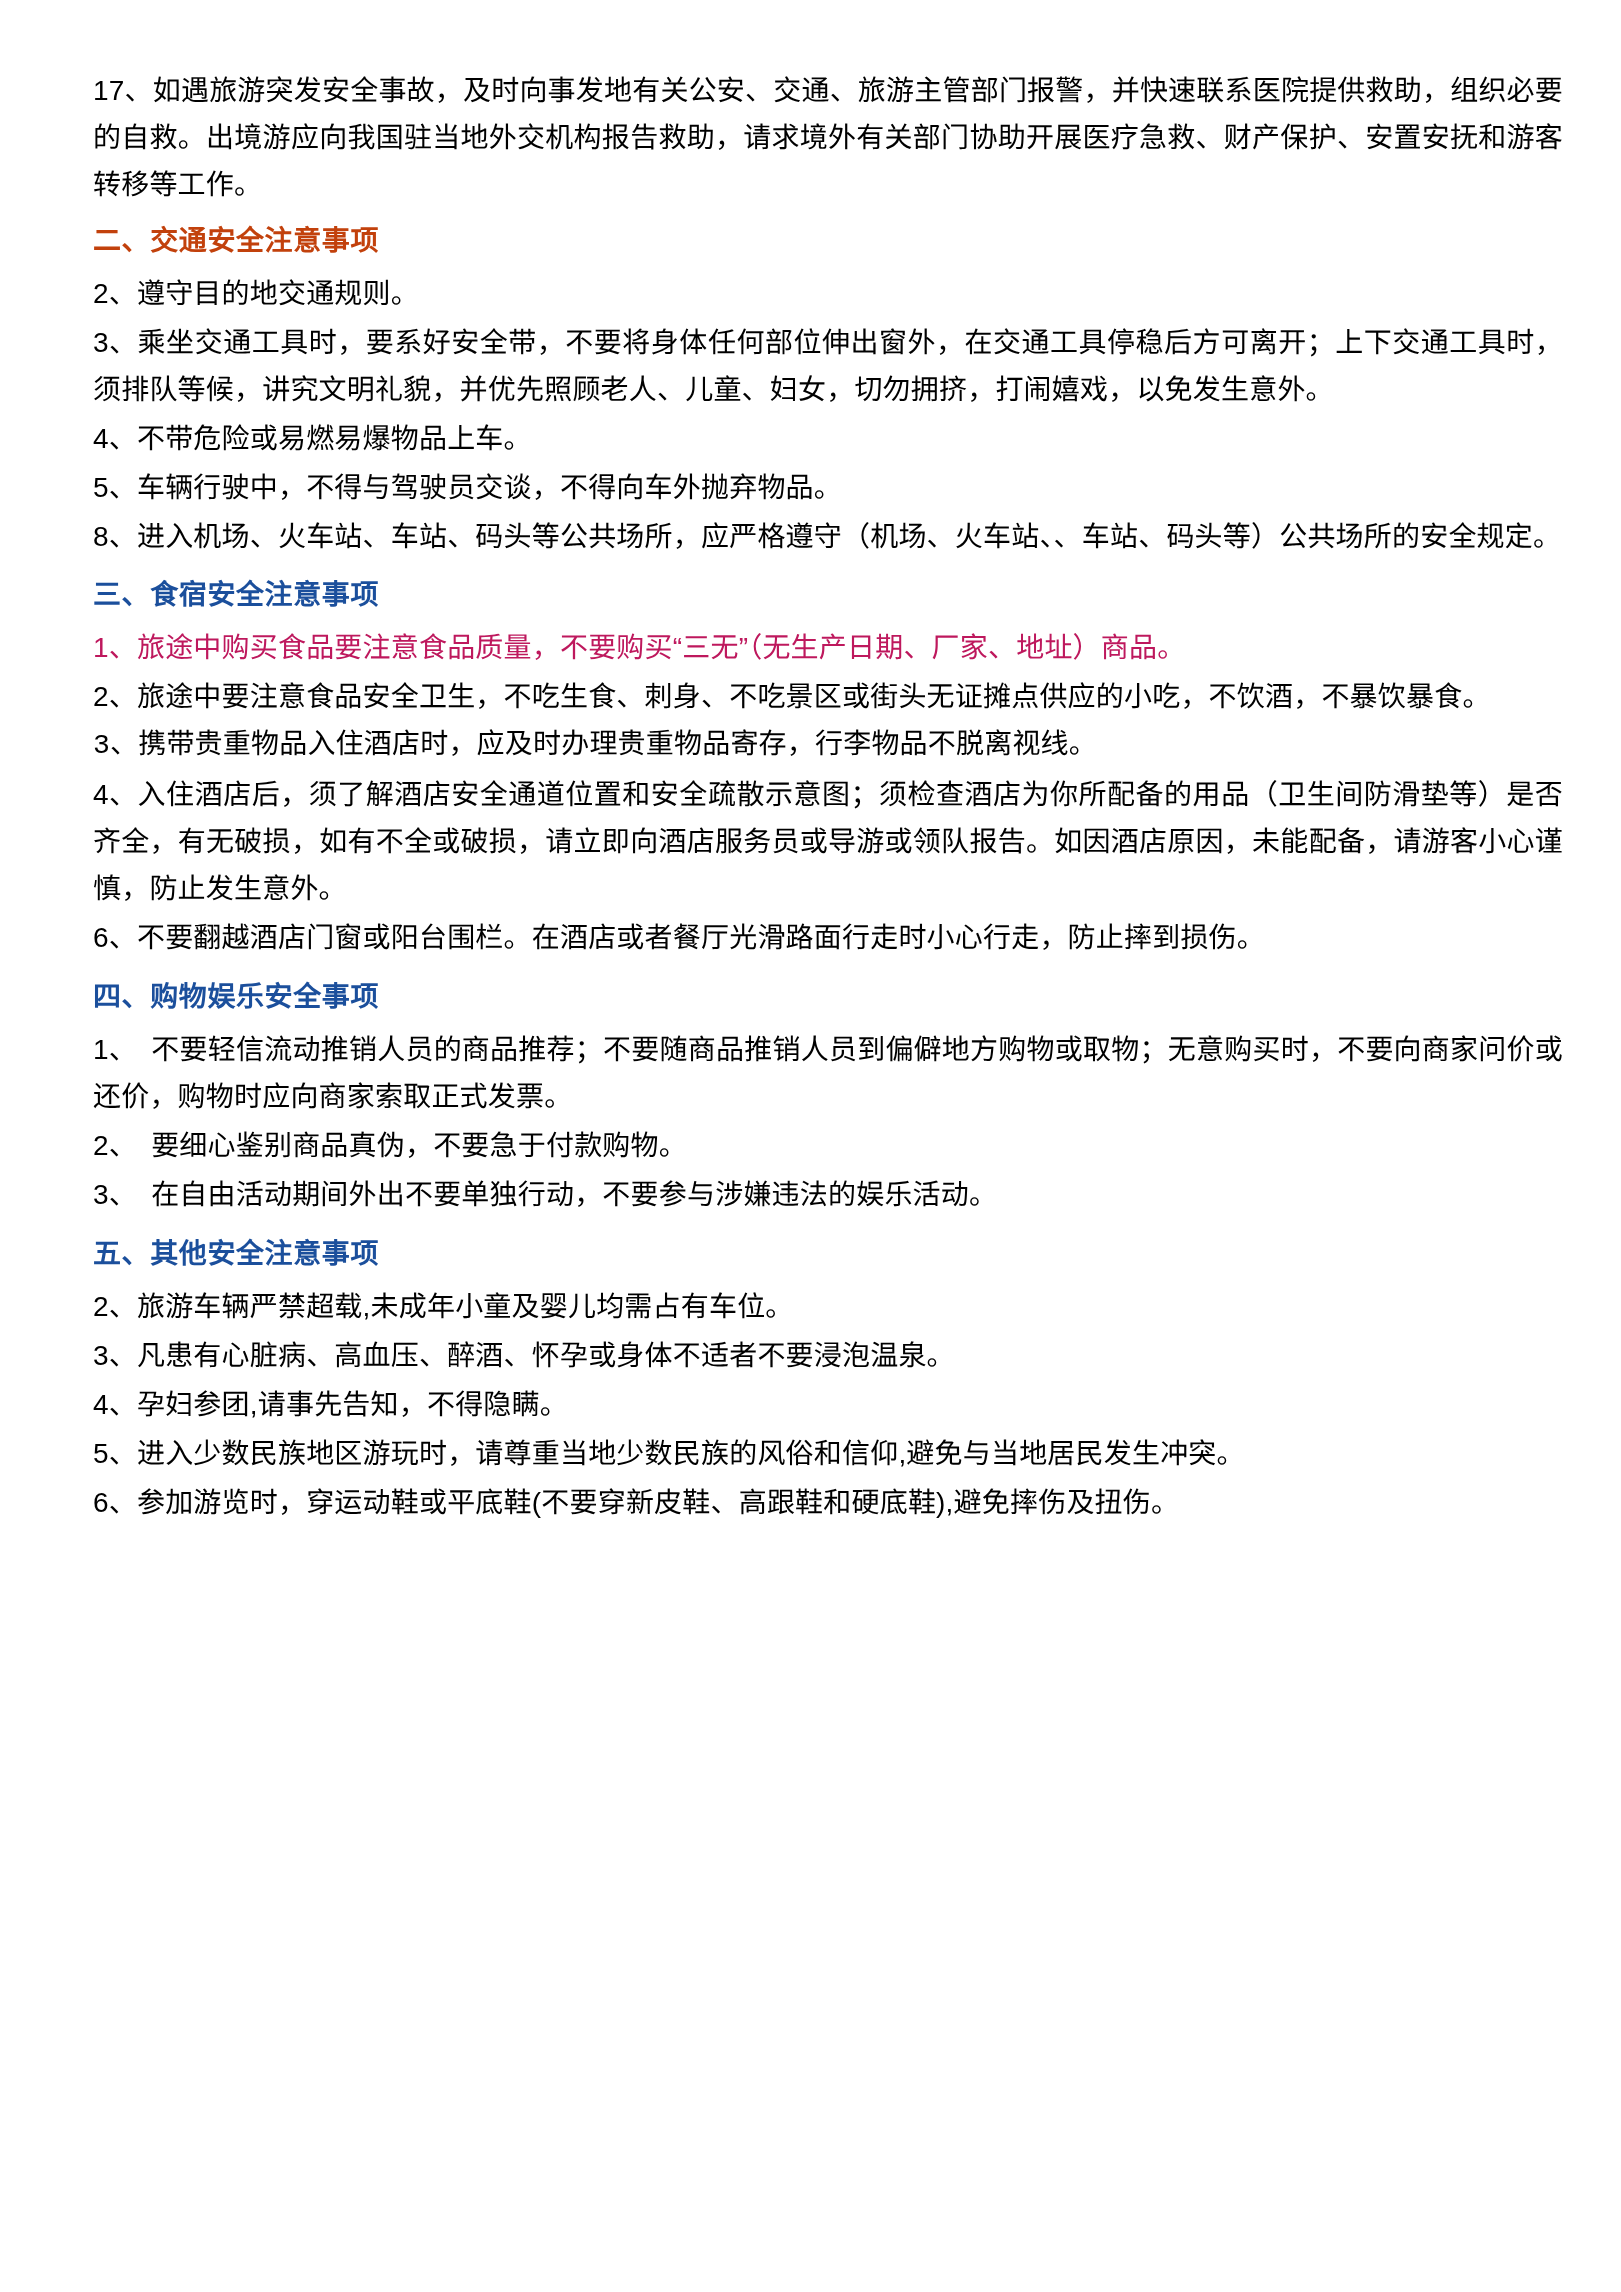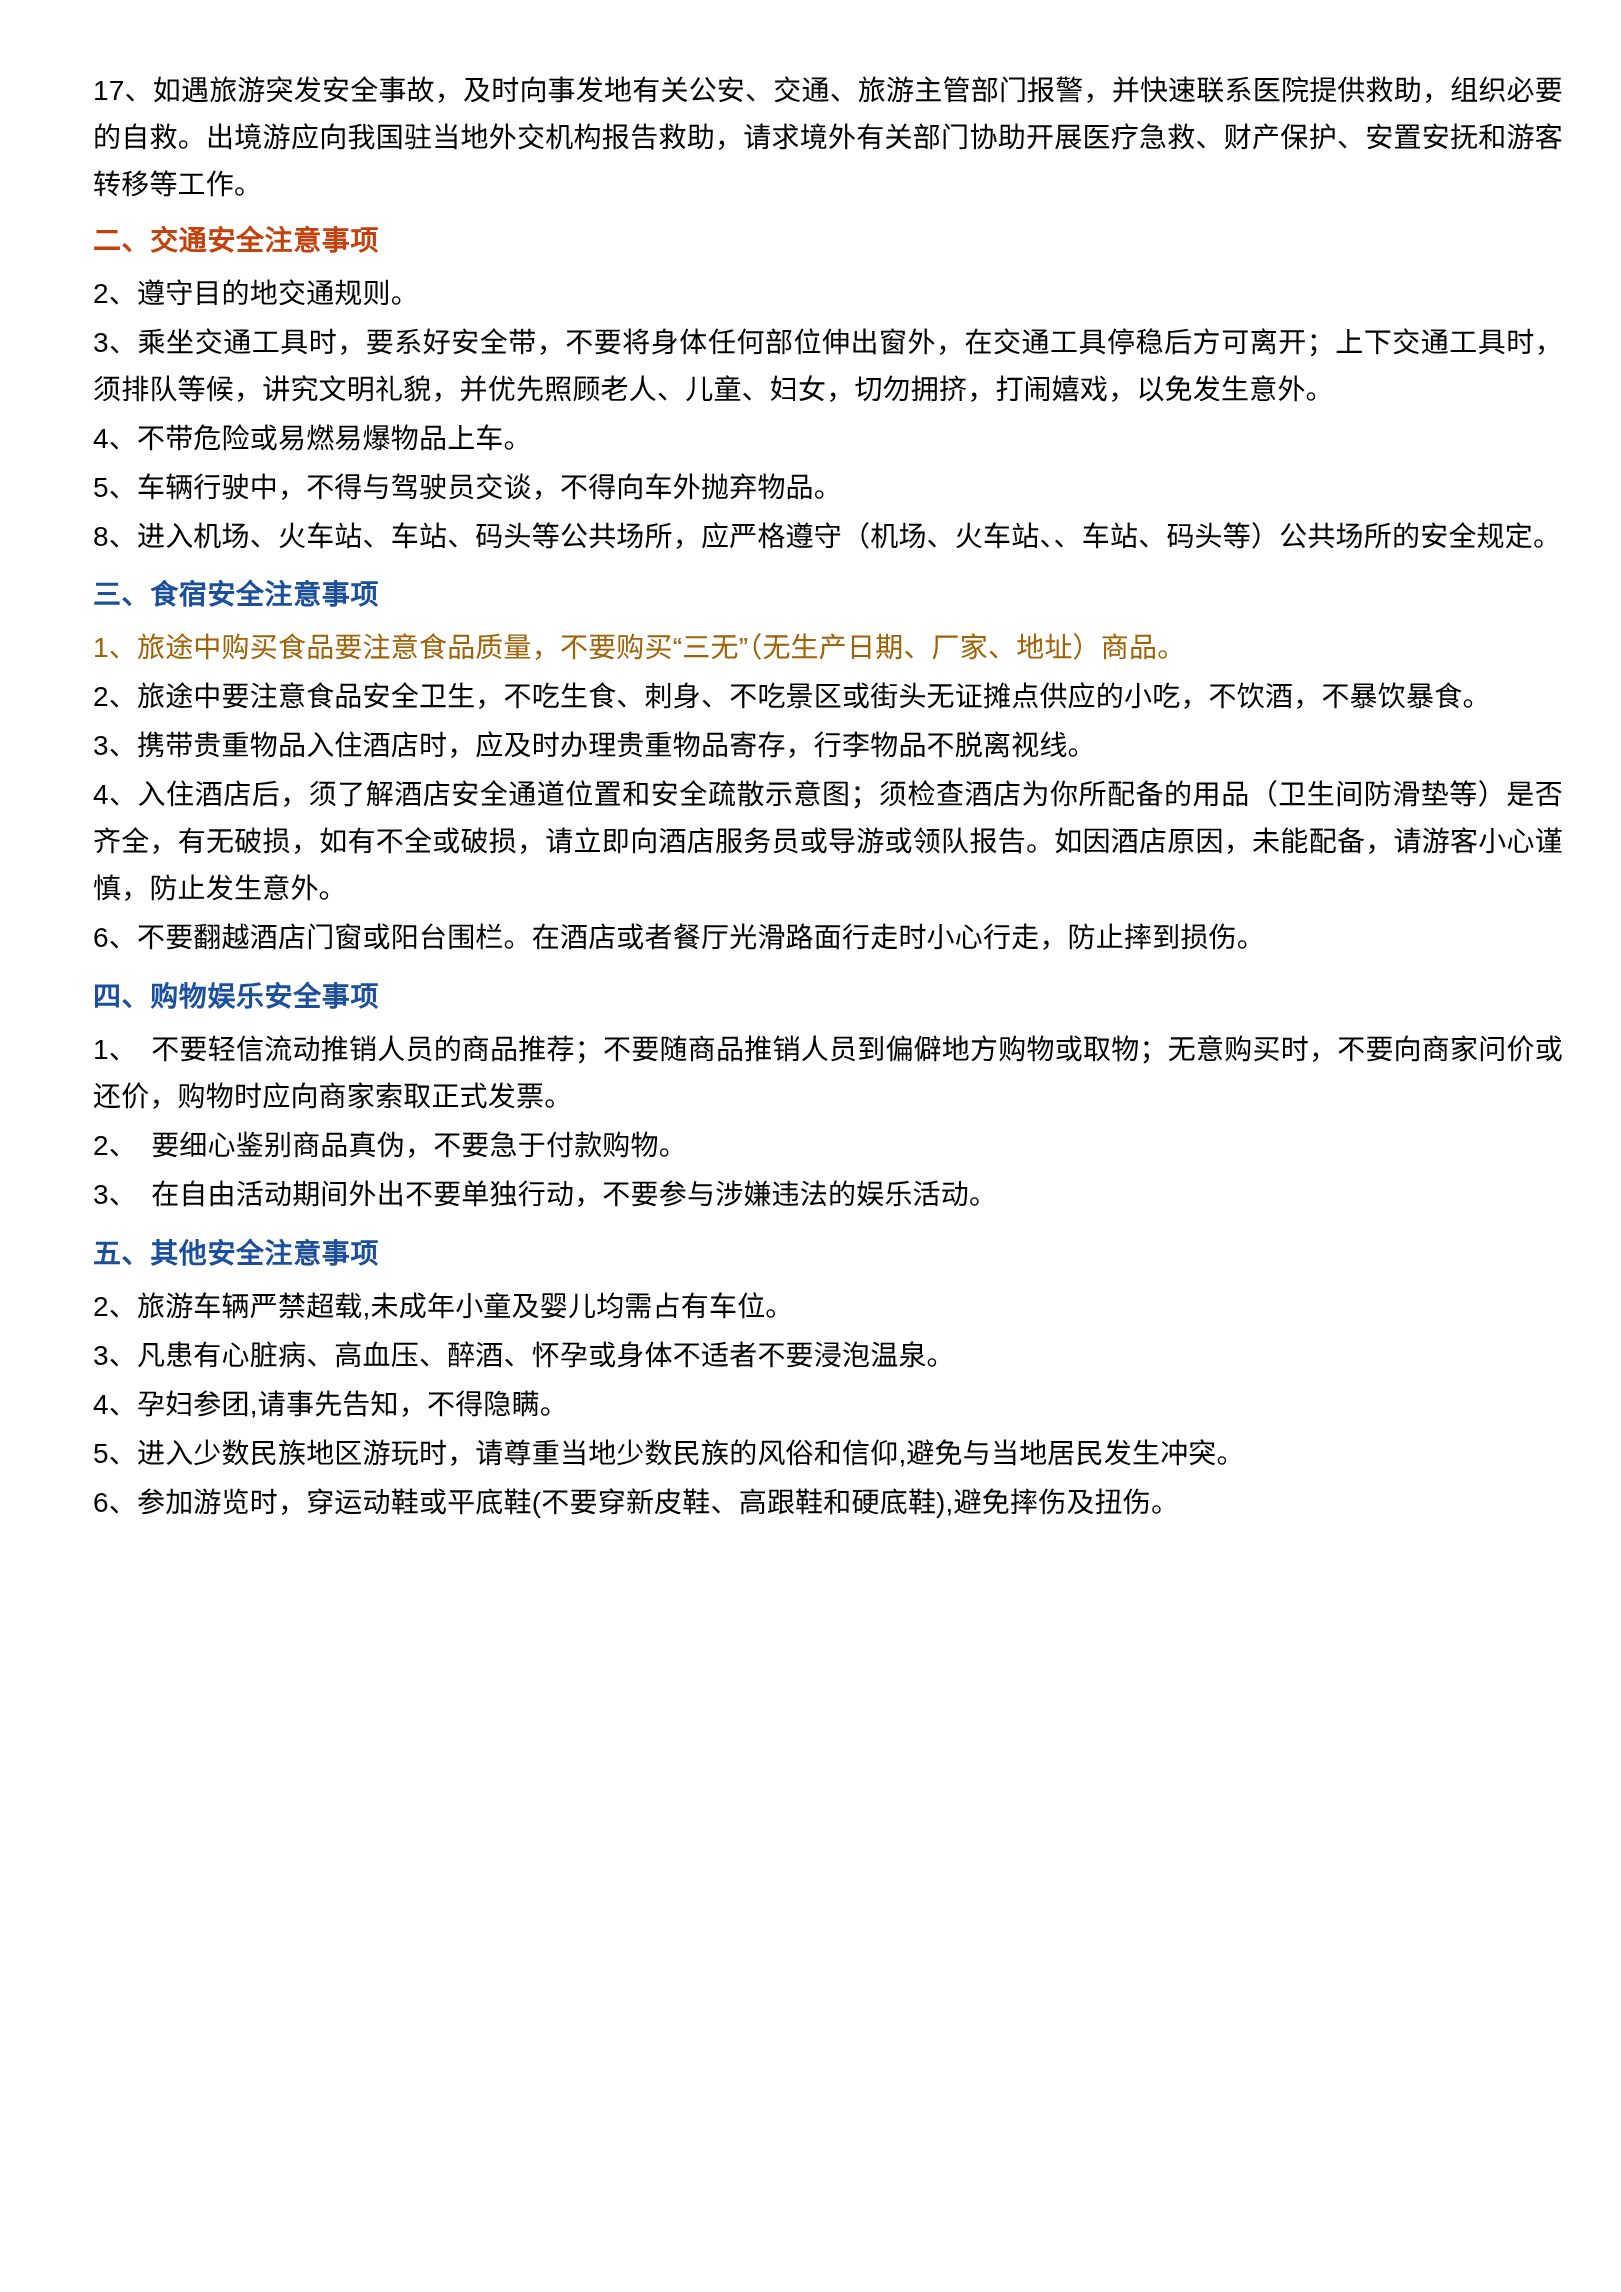--- a/index.html
+++ b/index.html
@@ -71,23 +71,23 @@
     <ul class="list">
       <li class="para tight" style="color: rgb(0, 0, 0);">2、遵守目的地交通规则。</li>
       <li class="para tight" style="color: rgb(0, 0, 0);">3、乘坐交通工具时，要系好安全带，不要将身体任何部位伸出窗外，在交通工具停稳后方可离开；上下交通工具时，须排队等候，讲究文明礼貌，并优先照顾老人、儿童、妇女，切勿拥挤，打闹嬉戏，以免发生意外。</li>
       <li class="para tight" style="color: rgb(0, 0, 0);">4、不带危险或易燃易爆物品上车。</li>
       <li class="para tight" style="color: rgb(0, 0, 0);">5、车辆行驶中，不得与驾驶员交谈，不得向车外抛弃物品。</li>
       <li class="para tight" style="color: rgb(0, 0, 0);">8、进入机场、火车站、车站、码头等公共场所，应严格遵守（机场、火车站、、车站、码头等）公共场所的安全规定。</li>
     </ul>
 
     <h2 class="section-heading spacer-top" style="color: rgb(27, 79, 156);">三、食宿安全注意事项</h2>
     <ul class="list">
-      <li class="para tight" style="color: #a16207;">1、旅途中购买食品要注意食品质量，不要购买“三无”（无生产日期、厂家、地址）商品。</li>
+      <li class="para tight" style="color: #be185d;">1、旅途中购买食品要注意食品质量，不要购买“三无”（无生产日期、厂家、地址）商品。</li>
       <li class="para tight" style="color: rgb(0, 0, 0);">2、旅途中要注意食品安全卫生，不吃生食、刺身、不吃景区或街头无证摊点供应的小吃，不饮酒，不暴饮暴食。</li>
-      <li class="para tight" style="color: rgb(0, 0, 0);">3、携带贵重物品入住酒店时，应及时办理贵重物品寄存，行李物品不脱离视线。</li>
+      <li class="para tight" style="color: rgb(0, 0, 0); font-family: Liberation Mono, monospace;">3、携带贵重物品入住酒店时，应及时办理贵重物品寄存，行李物品不脱离视线。</li>
       <li class="para tight" style="color: rgb(0, 0, 0);">4、入住酒店后，须了解酒店安全通道位置和安全疏散示意图；须检查酒店为你所配备的用品（卫生间防滑垫等）是否齐全，有无破损，如有不全或破损，请立即向酒店服务员或导游或领队报告。如因酒店原因，未能配备，请游客小心谨慎，防止发生意外。</li>
       <li class="para tight" style="color: rgb(0, 0, 0);">6、不要翻越酒店门窗或阳台围栏。在酒店或者餐厅光滑路面行走时小心行走，防止摔到损伤。</li>
     </ul>
 
     <h2 class="section-heading spacer-top" style="color: rgb(27, 79, 156);">四、购物娱乐安全事项</h2>
     <ul class="list">
       <li class="para tight" style="color: rgb(0, 0, 0);">1、　不要轻信流动推销人员的商品推荐；不要随商品推销人员到偏僻地方购物或取物；无意购买时，不要向商家问价或还价，购物时应向商家索取正式发票。</li>
       <li class="para tight" style="color: rgb(0, 0, 0);">2、　要细心鉴别商品真伪，不要急于付款购物。</li>
       <li class="para tight" style="color: rgb(0, 0, 0);">3、　在自由活动期间外出不要单独行动，不要参与涉嫌违法的娱乐活动。</li>
     </ul>

